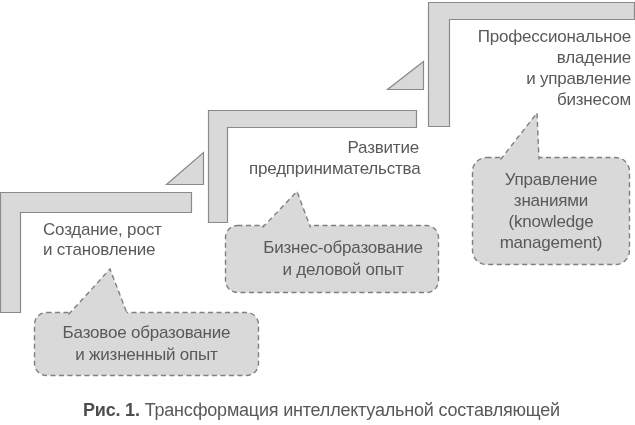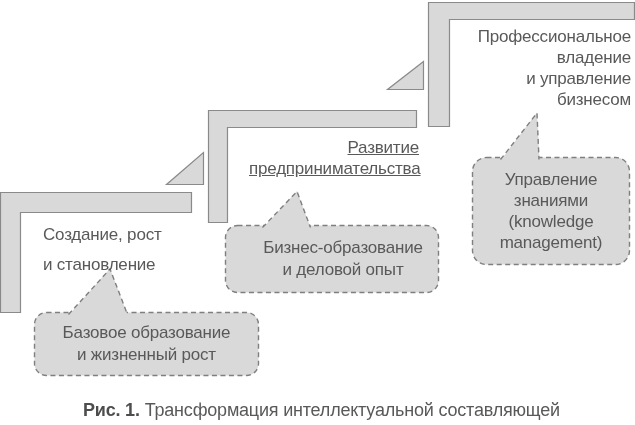--- a/index.html
+++ b/index.html
@@ -44,21 +44,21 @@
   .tail-edge {
     fill: none;
     stroke: var(--callout_stroke, #7f7f7f);
     stroke-width: 1.4;
     stroke-dasharray: 5 3.5;
   }
   .label {
     position: absolute;
     color: var(--text, #595959);
     font-size: 17px;
-    line-height: 30px;
+    line-height: 20px;
     white-space: pre-line;
   }
   .label.tight { line-height: 21px; }
   .label.centered { text-align: right; }
   .callout-label {
     position: absolute;
     display: flex;
     align-items: center;
     justify-content: center;
     text-align: center;
@@ -106,30 +106,30 @@
     <path class="tail-edge" d="M262.5,227.5 L297,191.5 L310.5,227.5"></path>
 
     <rect class="callout-shape" x="472.5" y="157.5" width="157" height="107" rx="14"></rect>
     <path class="tail-fill" d="M500,161 L537,112.5 L539.5,161 Z"></path>
     <path class="tail-edge" d="M500.5,159.5 L537,113 L539,159.5"></path>
   </svg>
 
   <div class="label" style="left:43px; top:220px; width:150px;">Создание, рост
 и становление</div>
 
-  <div class="label centered tight" style="left:249px; top:137px; width:170px;text-decoration:underline;">Развитие
+  <div class="label centered tight" style="left:249px; top:137px; width:170px;">Развитие
 предпринимательства</div>
 
   <div class="label centered tight" style="left:451px; top:26px; width:180px;">Профессиональное
 владение
 и управление
 бизнесом</div>
 
   <div class="callout-label" style="left:34px; top:312px; width:225px; height:64px;">Базовое образование
-и жизненный рост</div>
+и жизненный опыт</div>
 
   <div class="callout-label" style="left:225px; top:225px; width:236px; height:68px;">Бизнес-образование
 и деловой опыт</div>
 
   <div class="callout-label tight" style="left:472px; top:157px; width:158px; height:108px;">Управление
 знаниями
 (knowledge
 management)</div>
 
   <div id="caption">

